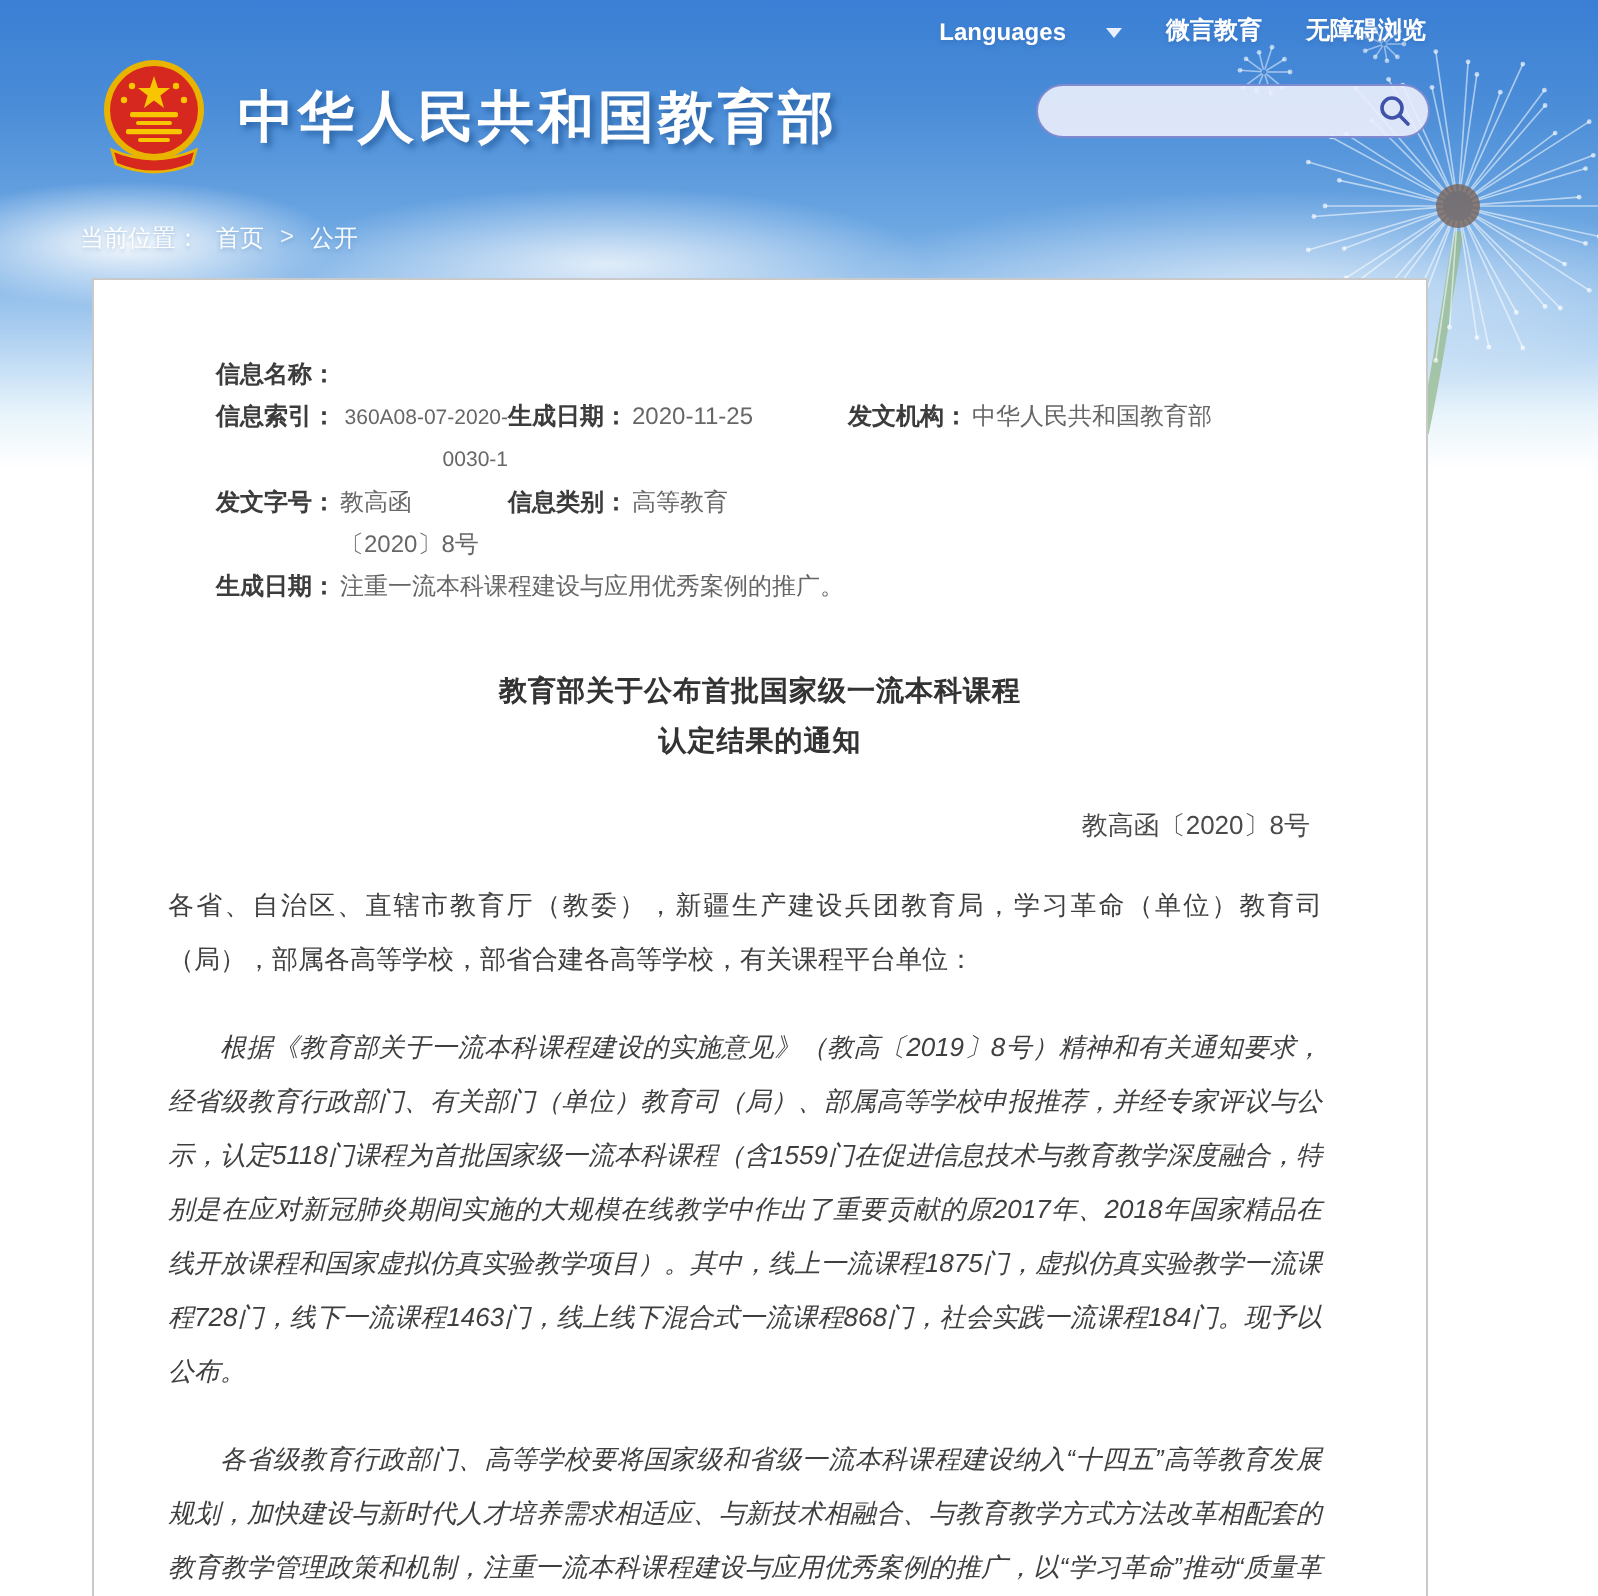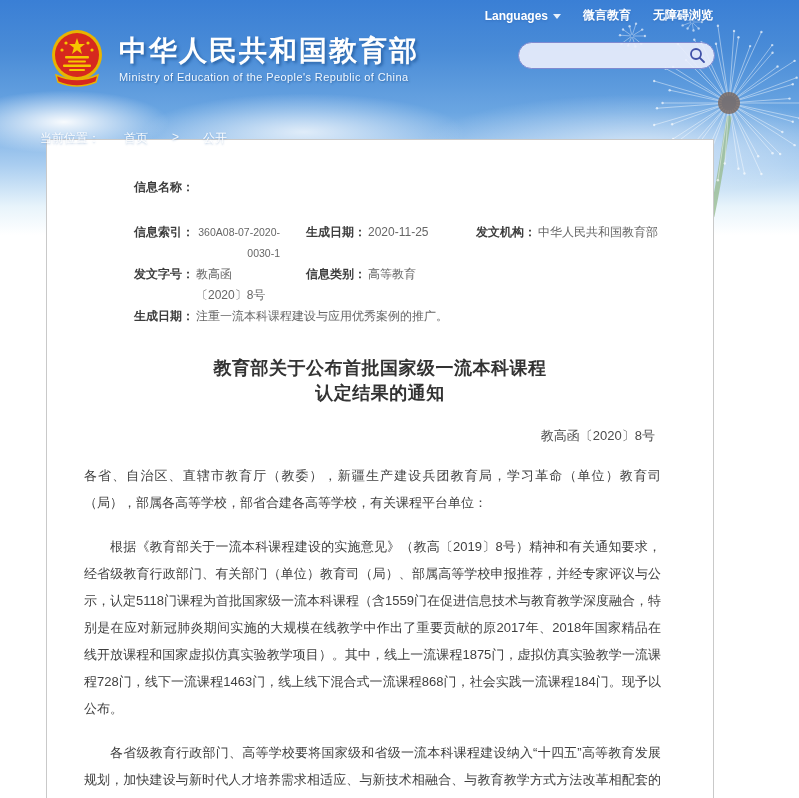--- a/index.html
+++ b/index.html
@@ -18,21 +18,21 @@
       radial-gradient(300px 70px at 80% 145px, rgba(255,255,255,.60), rgba(255,255,255,0) 72%),
       linear-gradient(180deg,#3a7fd5 0%,#4a8cd7 22%,#6ba6e2 48%,#a9cdf0 70%,#e8f4fb 88%,#ffffff 100%);
   }
   
   .topbar {
     position:absolute; top:7px; right:86px; z-index:6;
     display:flex; gap:22px; align-items:center;
   }
   .toplink {
     color:#ffffff; font-size:12px; text-decoration:none; cursor:pointer;
-    display:flex; align-items:center; gap:5px; font-weight:bold;
+    display:flex; align-items:center; gap:20px; font-weight:bold;
     text-shadow:0 1px 2px rgba(40,90,160,.35);
   }
   .caret {
     width:0; height:0; border-left:4px solid transparent;
     border-right:4px solid transparent; border-top:5px solid #e8f1fb; margin-top:2px;
   }
   
   .brand {
     position:absolute; top:28px; left:48px; z-index:6;
     display:flex; align-items:center; gap:13px; cursor:pointer;
@@ -54,52 +54,51 @@
     display:flex; align-items:center; padding:0 7px 0 13px;
   }
   .search input {
     flex:1; min-width:0; border:none; outline:none; background:transparent;
     font-size:12px; color:#333; font-family:inherit;
   }
   .search-btn { width:20px; height:20px; cursor:pointer; display:flex; align-items:center; justify-content:center; background:none; border:none; padding:0; }
   
   .breadcrumb {
     position:absolute; top:111px; left:40px; z-index:6;
-    display:flex; gap:24px; font-size:12px; color:rgba(255,255,255,.95);
+    display:flex; gap:8px; font-size:12px; color:rgba(255,255,255,.95);
     text-shadow:0 1px 2px rgba(70,120,180,.4);
-    margin-top:19px;
   }
   .breadcrumb a { color:rgba(255,255,255,.95); text-decoration:none; cursor:pointer; }
   .breadcrumb .sep { color:rgba(255,255,255,.85); }
   
   .panel {
     position:absolute; left:46px; top:139px; z-index:4;
     width:668px; height:690px;
     background:#ffffff; border:1px solid #c9c9c9;
   }
   
   .meta { margin:37px 40px 0 61px; font-size:12px; line-height:21px; color:#666; }
   .meta-row { display:flex; align-items:baseline; }
   .m-label { font-weight:bold; color:#3c3c3c; flex:none; }
-  .w62 { width:62px;margin-left:26px; } .w84 { width:84px;text-align:right; } .w70 { width:70px; }
+  .w62 { width:62px; } .w84 { width:84px;text-align:right; } .w70 { width:70px; }
   .m-val { color:#666; }
   
   .doc-title {
-    margin-top:29px; text-align:center; font-size:18px; font-weight:bold;
+    margin-top:29px; text-align:center; font-size:14px; font-weight:bold;
     color:#333; line-height:25px; letter-spacing:.5px;
   }
   .doc-title span { display:block; }
   .doc-num { margin:21px 58px 0 0; text-align:right; font-size:13px; color:#4a4a4a; }
   
   .doc-body {
     margin:17px 52px 0 37px; font-size:13px; color:#3f3f3f;
     line-height:27px; text-align:justify;
   }
   .doc-body p { margin:0 0 17px 0; }
-  .doc-body p.indent { text-indent:2em; }
+  .doc-body p.indent { text-indent:2em;font-style:italic; }
   
   .dandelion { position:absolute; right:-18px; top:8px; z-index:3; pointer-events:none; }
 </style>
 </head>
 <body>
 
 <div class="sky"></div>
 
 <svg class="dandelion" id="dandelion-svg" width="225" height="230" viewBox="0 0 225 230">
     <path d="M137 110 C131 145 128 170 120 208" stroke="rgba(150,185,140,0.75)" stroke-width="5" fill="none" stroke-linecap="round"></path>
@@ -255,21 +254,20 @@
     <circle cx="14" cy="22" r="1.6" fill="#f7c600"></circle>
     <circle cx="44" cy="22" r="1.6" fill="#f7c600"></circle>
     <rect x="17" y="28" width="24" height="2.6" rx="1" fill="#f7c600"></rect>
     <rect x="20" y="32.5" width="18" height="2" rx="1" fill="#f7c600"></rect>
     <rect x="15" y="36.5" width="28" height="2.6" rx="1" fill="#f7c600"></rect>
     <rect x="21" y="41" width="16" height="2" rx="1" fill="#f7c600"></rect>
     <path d="M8 47 Q29 56 50 47 L48 54 Q29 62 10 54 Z" fill="#d6281e" stroke="#e8b400" stroke-width="1.4"></path>
   </svg>
   <div class="brand-text">
     <span class="brand-zh">中华人民共和国教育部</span>
-    <span class="brand-en">Ministry of Education of the People's Republic of China</span>
   </div>
 </div>
 
 <div class="search">
   <input type="text" value="" placeholder="" style="">
   <button class="search-btn">
     <svg width="17" height="17" viewBox="0 0 17 17">
       <circle cx="7" cy="7" r="5" fill="none" stroke="#3f51a8" stroke-width="1.8"></circle>
       <line x1="10.8" y1="10.8" x2="15" y2="15" stroke="#3f51a8" stroke-width="1.8" stroke-linecap="round"></line>
     </svg>
@@ -287,21 +285,21 @@
 
   <div class="meta">
     <div class="meta-row">
       <span class="m-label w62">信息名称：</span>
     </div>
     <div class="meta-row">
       <span class="m-label w62">信息索引：</span>
       <span class="m-val w84" style="font-size:10.5px;">360A08-07-2020-0030-1</span>
       <span class="m-label w62">生成日期：</span>
       <span class="m-val w70">2020-11-25</span>
-      <span class="m-label w62" style="margin-left:38px;margin-top:24px;">发文机构：</span>
+      <span class="m-label w62" style="margin-left:38px;">发文机构：</span>
       <span class="m-val">中华人民共和国教育部</span>
     </div>
     <div class="meta-row">
       <span class="m-label w62">发文字号：</span>
       <span class="m-val" style="width:84px;">教高函〔2020〕8号</span>
       <span class="m-label w62">信息类别：</span>
       <span class="m-val">高等教育</span>
     </div>
     <div class="meta-row">
       <span class="m-label w62">生成日期：</span>

